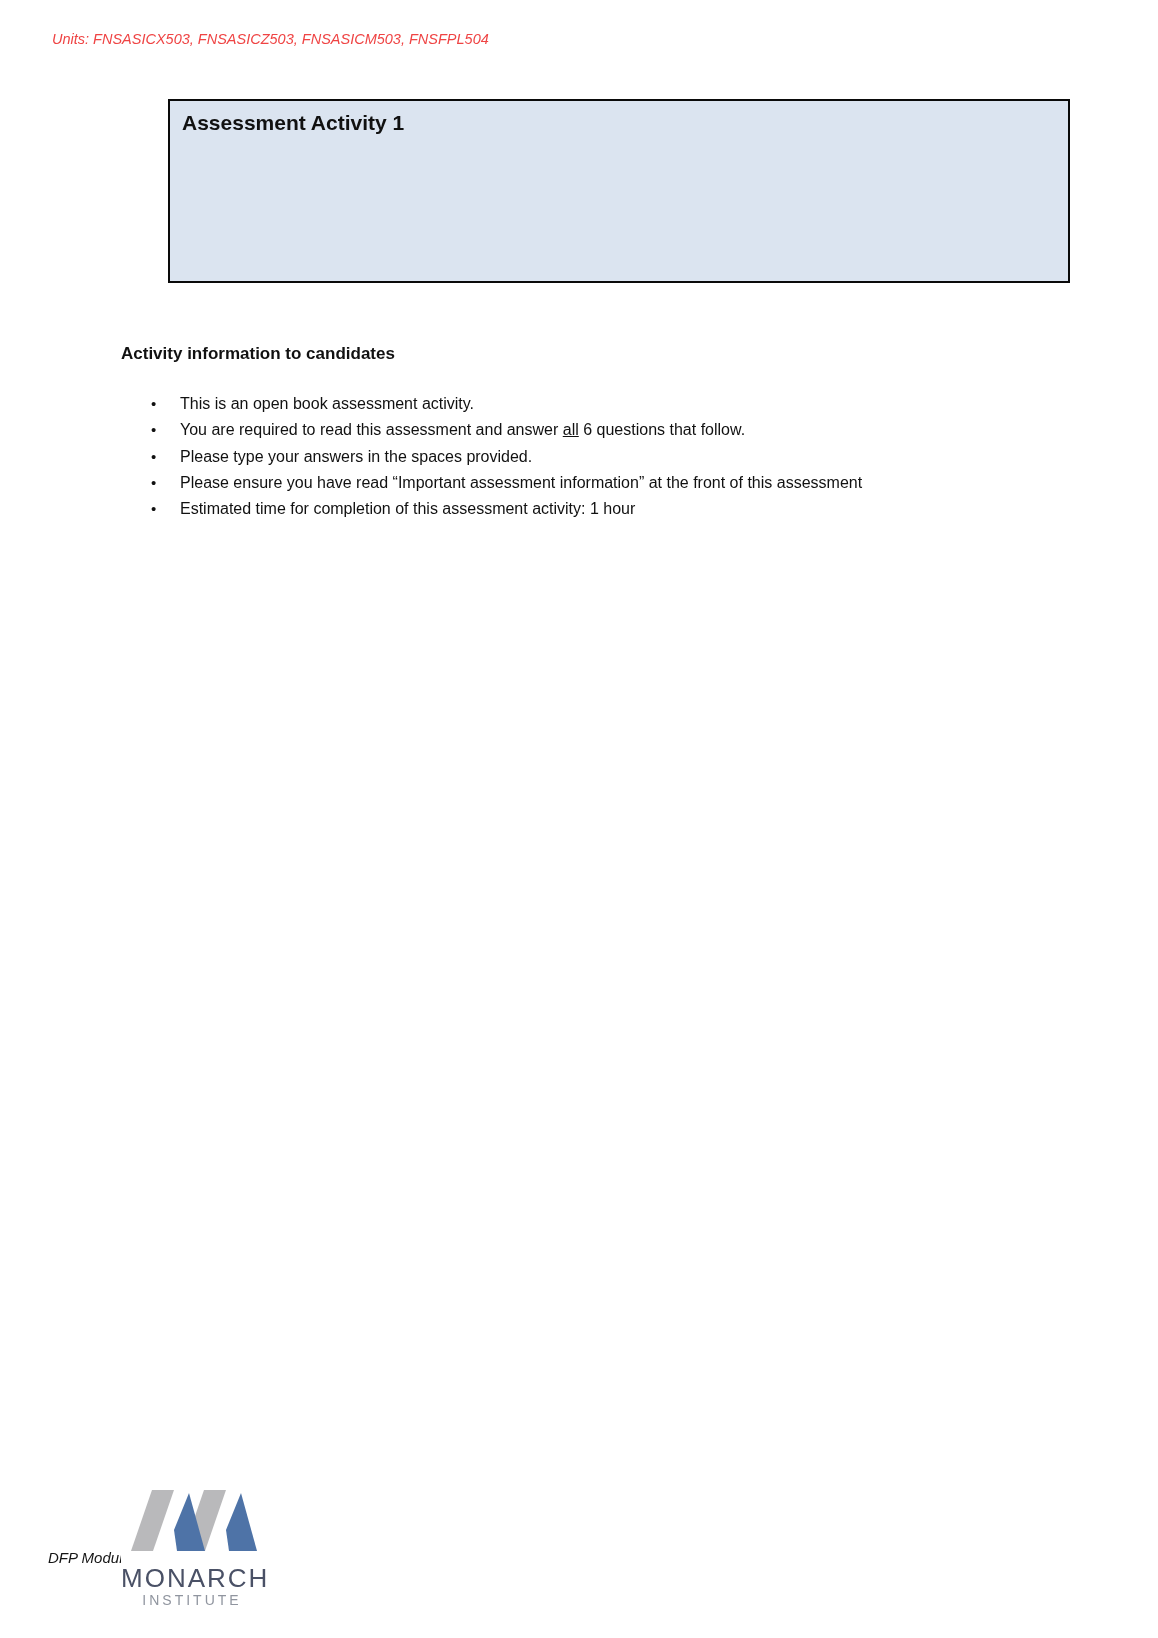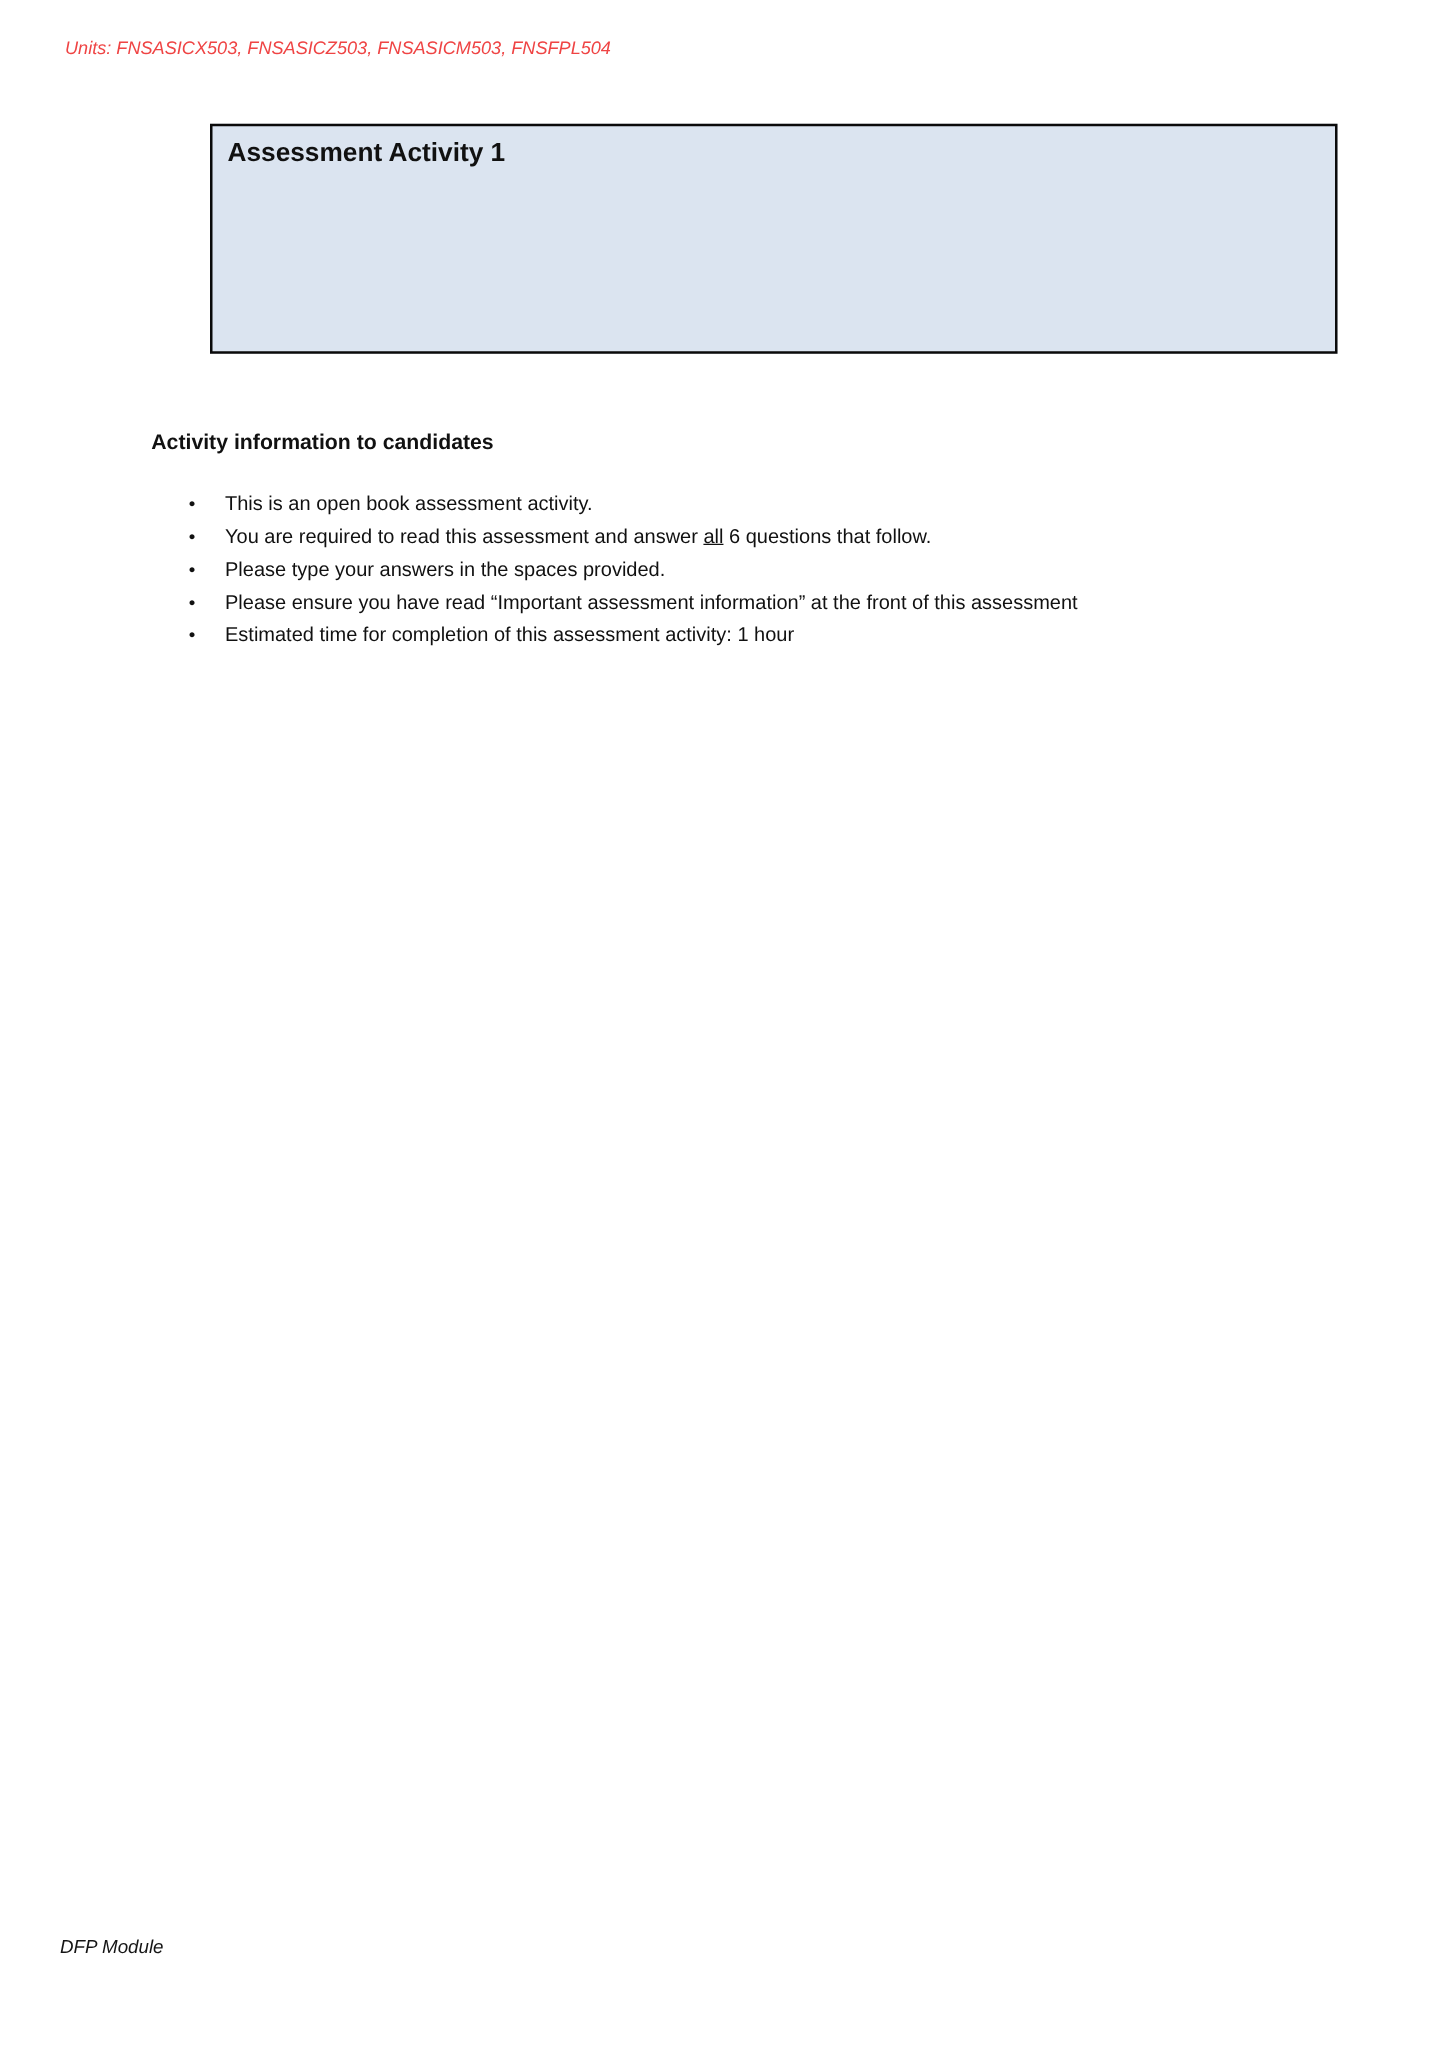--- a/index.html
+++ b/index.html
@@ -170,14 +170,24 @@
       <span class="bullet-text"><span>Please ensure you have read “Important assessment information” at the front of this assessment</span><span class="u"></span><span></span></span>
     </li>
     <li>
       <span class="bullet-dot">•</span>
       <span class="bullet-text"><span>Estimated time for completion of this assessment activity: 1 hour</span><span class="u"></span><span></span></span>
     </li>
   </ul>
 
   <div class="module-footer-label">DFP Module</div>
 
+  <div class="logo">
+    <svg class="logo-mark" viewBox="0 0 131 62" xmlns="http://www.w3.org/2000/svg">
+      <polygon points="25,0 47,0 26,61 4,61" fill="#b9b9bb"></polygon>
+      <polygon points="77,0 99,0 78,61 56,61" fill="#b9b9bb"></polygon>
+      <polygon points="62,3 78,61 50,61 47,40" fill="#4e73a7"></polygon>
+      <polygon points="114,3 130,61 102,61 99,40" fill="#4e73a7"></polygon>
+    </svg>
+    <div class="logo-primary-text">MONARCH</div>
+    <div class="logo-secondary-text">INSTITUTE</div>
+  </div>
 
 </div>
 
 </body></html>

